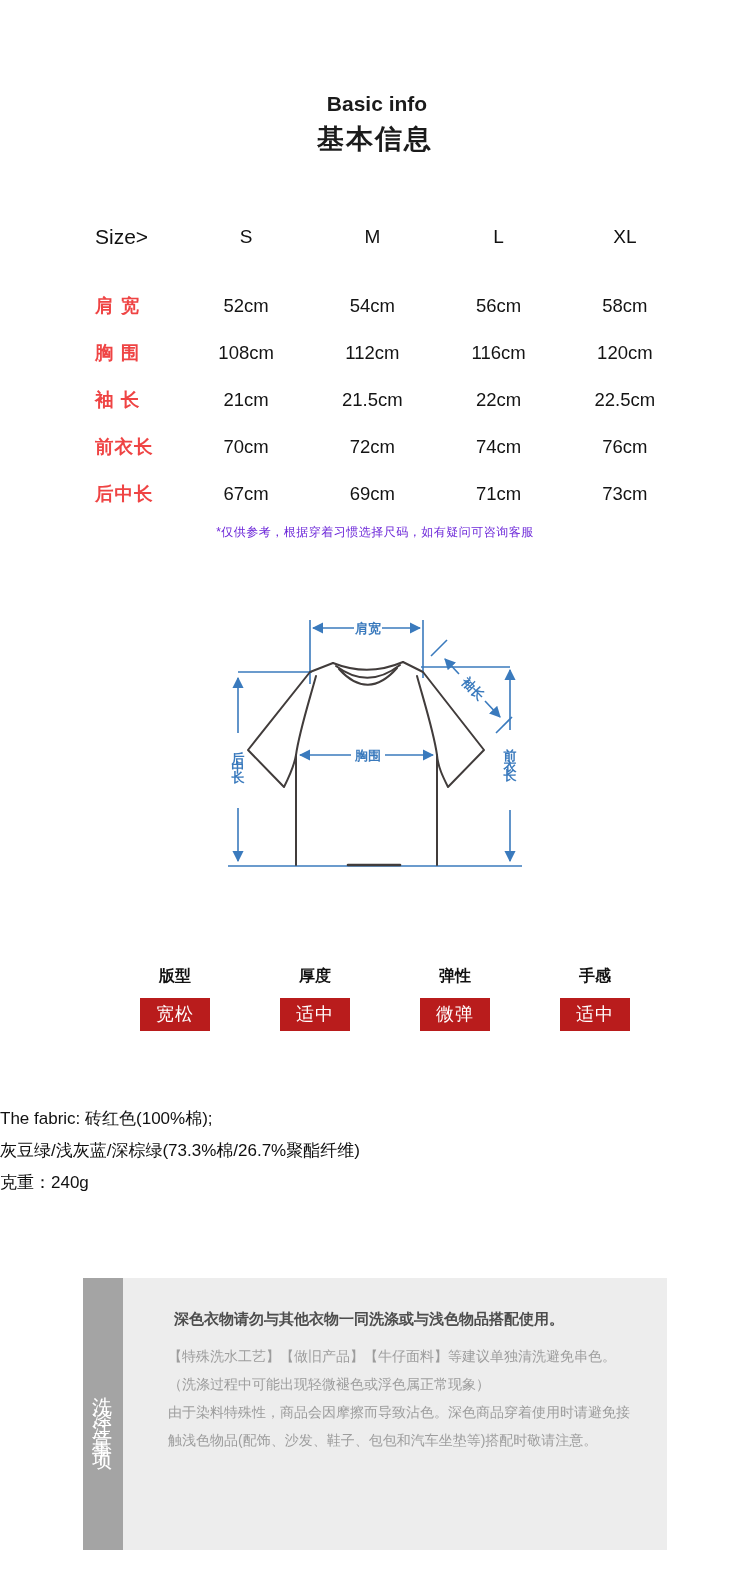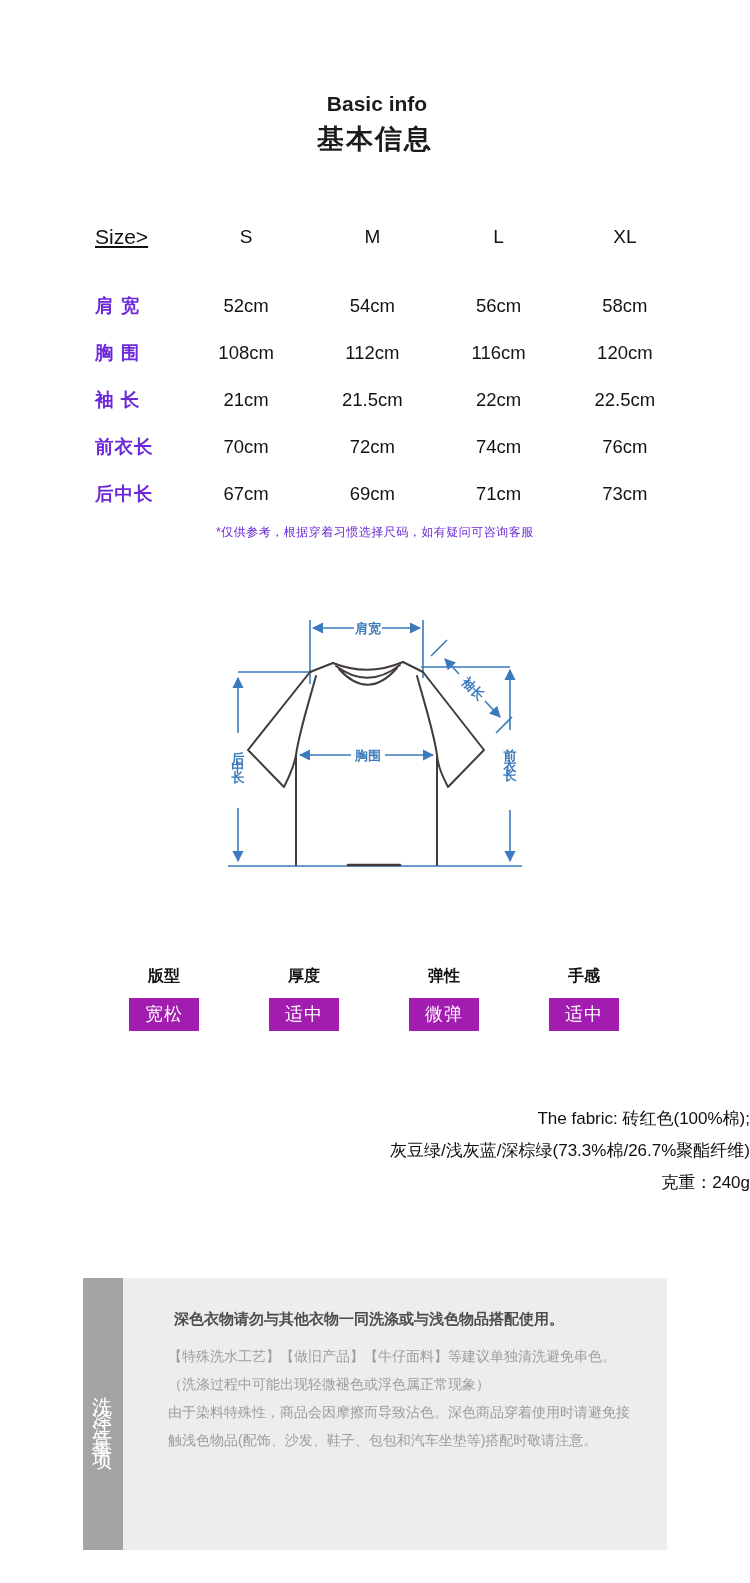--- a/index.html
+++ b/index.html
@@ -12,48 +12,48 @@
 
   
   .title-en { top:92px; left:2px; width:750px; text-align:center;
               font-size:21px; font-weight:bold; color:#1b1b1b; }
   .title-zh { top:121px; left:0; width:750px; text-align:center;
               font-size:27px; font-weight:700; color:#1b1b1b; letter-spacing:2px; }
 
   
   .size-header { top:225px; left:95px; width:593px; display:grid;
                  grid-template-columns:88px repeat(4,1fr); align-items:center; }
-  .size-header .hd-size { font-size:21px; color:#111; text-align:left;text-decoration:underline; }
+  .size-header .hd-size { font-size:21px; color:#111; text-align:left; }
   .size-header .hd-col  { font-size:19px; color:#111; text-align:center; }
   .size-rows { top:282px; left:95px; width:593px; display:grid;
                grid-template-columns:88px repeat(4,1fr); grid-auto-rows:47px;
                align-items:center; }
-  .row-label { font-size:18.5px; font-weight:600; color:#6d28d9; text-align:left; letter-spacing:1px; }
+  .row-label { font-size:18.5px; font-weight:600; color:#ef4444; text-align:left; letter-spacing:1px; }
   .row-val   { font-size:18.5px; color:#141414; text-align:center; }
   .size-note { top:524px; left:95px; width:560px; text-align:center;
                font-size:12px; color:#6d28d9; letter-spacing:0.5px; }
 
   
   .diagram { top:580px; left:160px; width:420px; height:310px; }
   .measure { stroke:#3a7abd; stroke-width:1.6; fill:none; }
   .shirt   { stroke:#413c3b; stroke-width:2; fill:none; stroke-linejoin:round; stroke-linecap:round; }
   .dlabel  { fill:#3a7abd; font-size:13px; font-weight:600; font-family:"Liberation Sans","DejaVu Sans",sans-serif; }
   .dvert   { writing-mode:vertical-rl; letter-spacing:10px; }
 
   
-  .attrs { top:966px; left:94px; width:560px; display:grid;
+  .attrs { top:966px; left:105px; width:560px; display:grid;
            grid-template-columns:repeat(4,140px); }
   .attr  { text-align:center; }
   .attr-label { font-size:16px; color:#111; font-weight:600; }
   .attr-value { display:inline-block; margin-top:11px; width:70px; height:33px;
-                line-height:33px; background:#a21caf; color:#ffffff;
+                line-height:33px; background:#b91c1c; color:#ffffff;
                 font-size:18px; letter-spacing:1px; }
 
   
-  .fabric { top:1103px; left:0; width:750px; text-align:right;
+  .fabric { top:1103px; left:0; width:750px; text-align:left;
             font-size:17px; line-height:32px; color:#101010; }
 
   
   .care { top:1278px; left:83px; width:584px; height:272px; display:flex; }
   .care-side { width:40px; background:#a4a4a4; color:#fff; display:flex;
                align-items:center; justify-content:center; flex:none; }
   .care-side span { writing-mode:vertical-rl; font-size:20px; letter-spacing:11px;
                     font-weight:400; }
   .care-body { flex:1; background:#ededed; padding:32px 36px 0 45px;
                box-sizing:border-box; overflow:hidden; }

